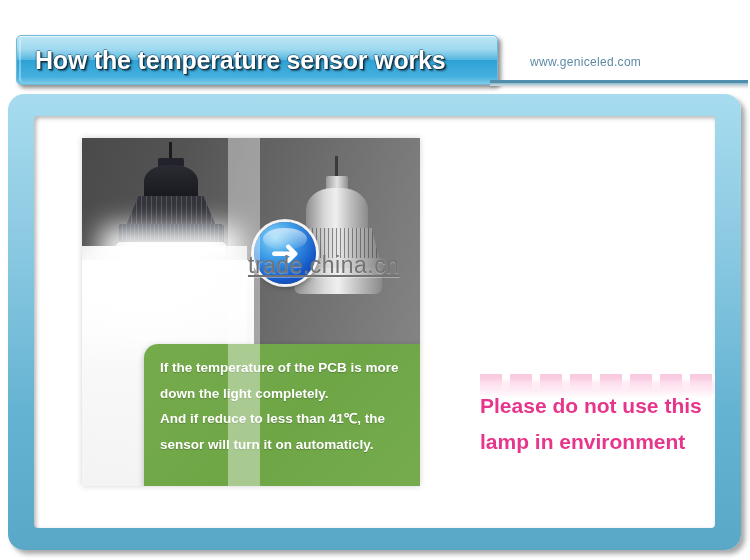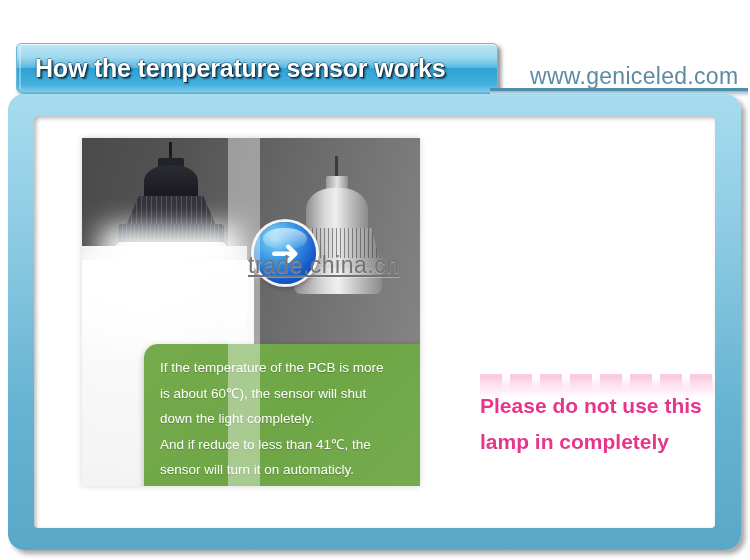--- a/index.html
+++ b/index.html
@@ -11,21 +11,21 @@
     height: 560px;
     background: #ffffff;
     font-family: "Liberation Sans", sans-serif;
     overflow: hidden;
     position: relative;
   }
 
   
   #header {
     position: absolute;
-    left: 0; top: 16px;
+    left: 0; top: 8px;
     width: 750px;
     height: 92px;
   }
 
   #title-button {
     position: absolute;
     left: 16px;
     top: 27px;
     width: 482px;
     height: 50px;
@@ -67,21 +67,21 @@
       2px 2px 2px rgba(0,0,0,0.55),
       -1px 0 0 rgba(20,60,90,0.5),
       0 -1px 0 rgba(20,60,90,0.45);
     white-space: nowrap;
   }
 
   #site-url {
     position: absolute;
     left: 530px;
     top: 47px;
-    font-size: 23px;
+    font-size: 12px;
     color: #5d8aa4;
     letter-spacing: 0.3px;
     white-space: nowrap;
   }
 
   #header-rule {
     position: absolute;
     left: 490px;
     top: 72px;
     width: 258px;
@@ -319,21 +319,21 @@
     overflow: hidden;
   }
   #green-box-text {
     position: absolute;
     left: 16px;
     top: 11px;
     right: 8px;
     color: #ffffff;
     font-size: 13.5px;
     line-height: 25.5px;
-    font-weight: normal;
+    font-weight: bold;
     text-shadow: 0 1px 1px rgba(0,0,0,0.22);
   }
   #green-box-text div { white-space: nowrap; }
 
   
   #photo-band {
     position: absolute;
     left: 146px;
     top: 0;
     width: 32px;
@@ -443,33 +443,32 @@
         <div class="base"></div>
       </div>
 
       <div id="arrow-badge">
         <div id="arrow-glyph">➜</div>
       </div>
 
       <div id="green-box">
         <div id="green-box-text">
           <div>If the temperature of the PCB is more</div>
-          <div>is about 60℃), the sensor will  shut</div>
           <div>down the light completely.</div>
           <div>And if reduce to less than 41℃, the</div>
           <div>sensor will turn it on automaticly.</div>
         </div>
       </div>
 
       <div id="photo-band"></div>
     </div>
 
     <div id="warning">
       <div>Please do not use this</div>
-      <div>lamp in completely</div>
+      <div>lamp in environment</div>
     </div>
     <div id="warning-wash2"></div>
     <div id="warning-wash"></div>
 
   </div>
 </div>
 
 <div id="watermark">trade.china.cn</div>
 
 </body></html>

